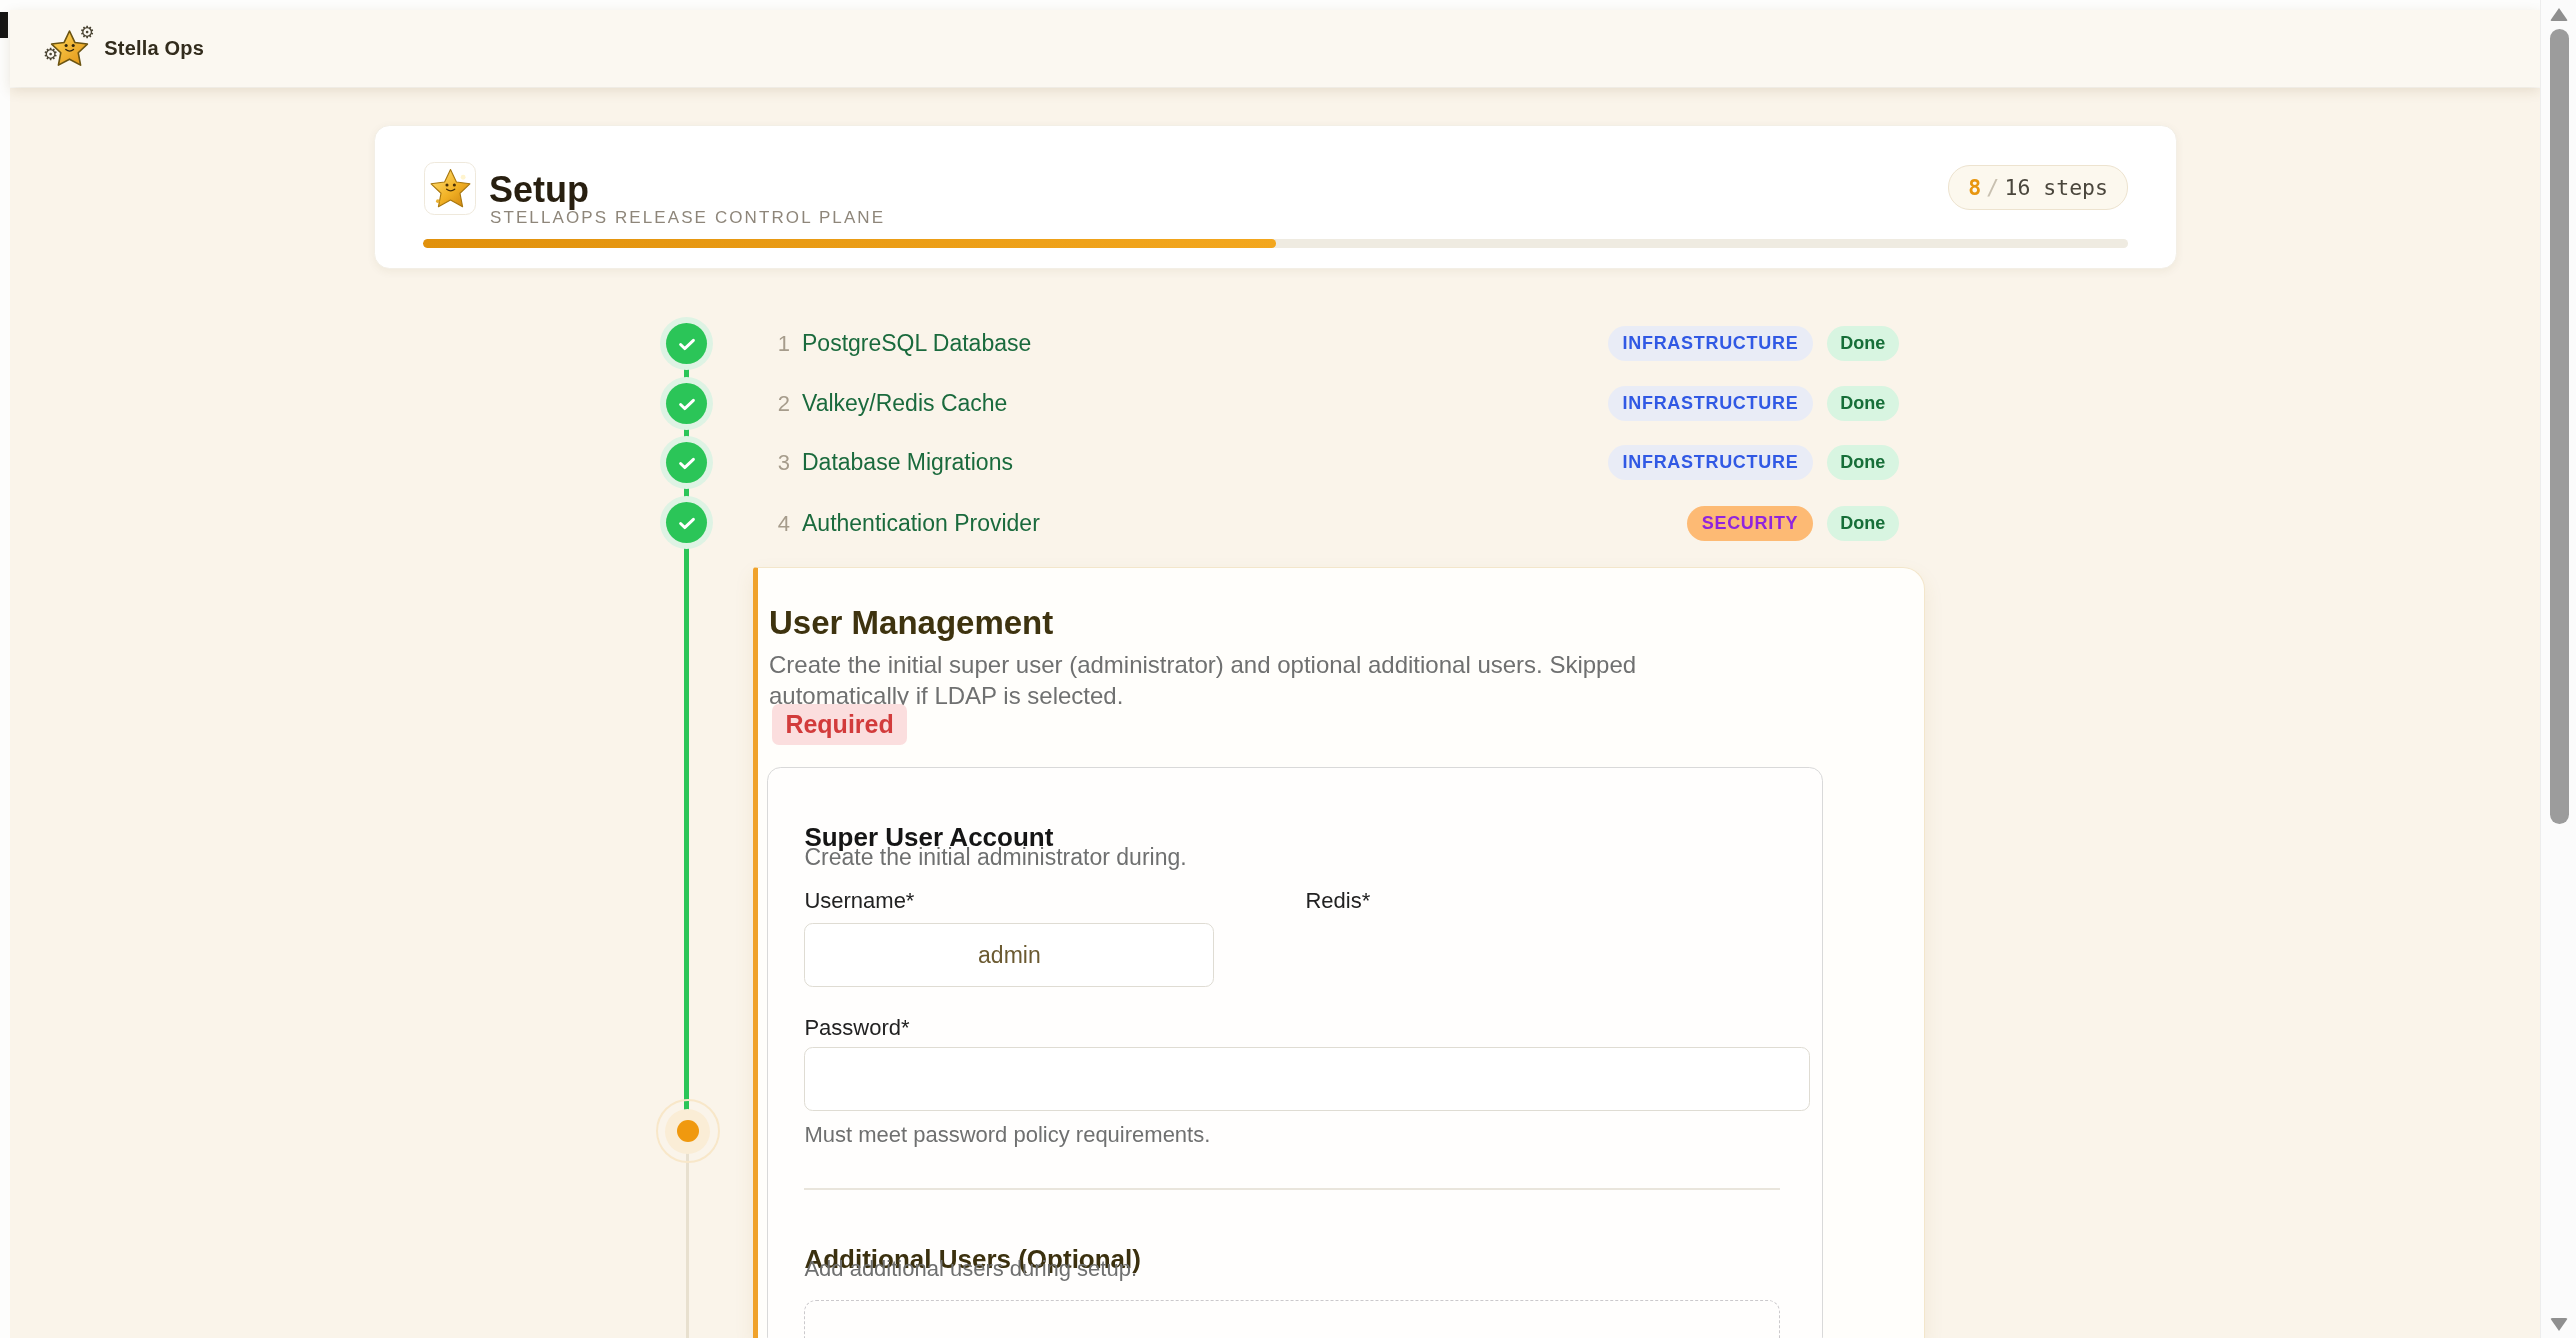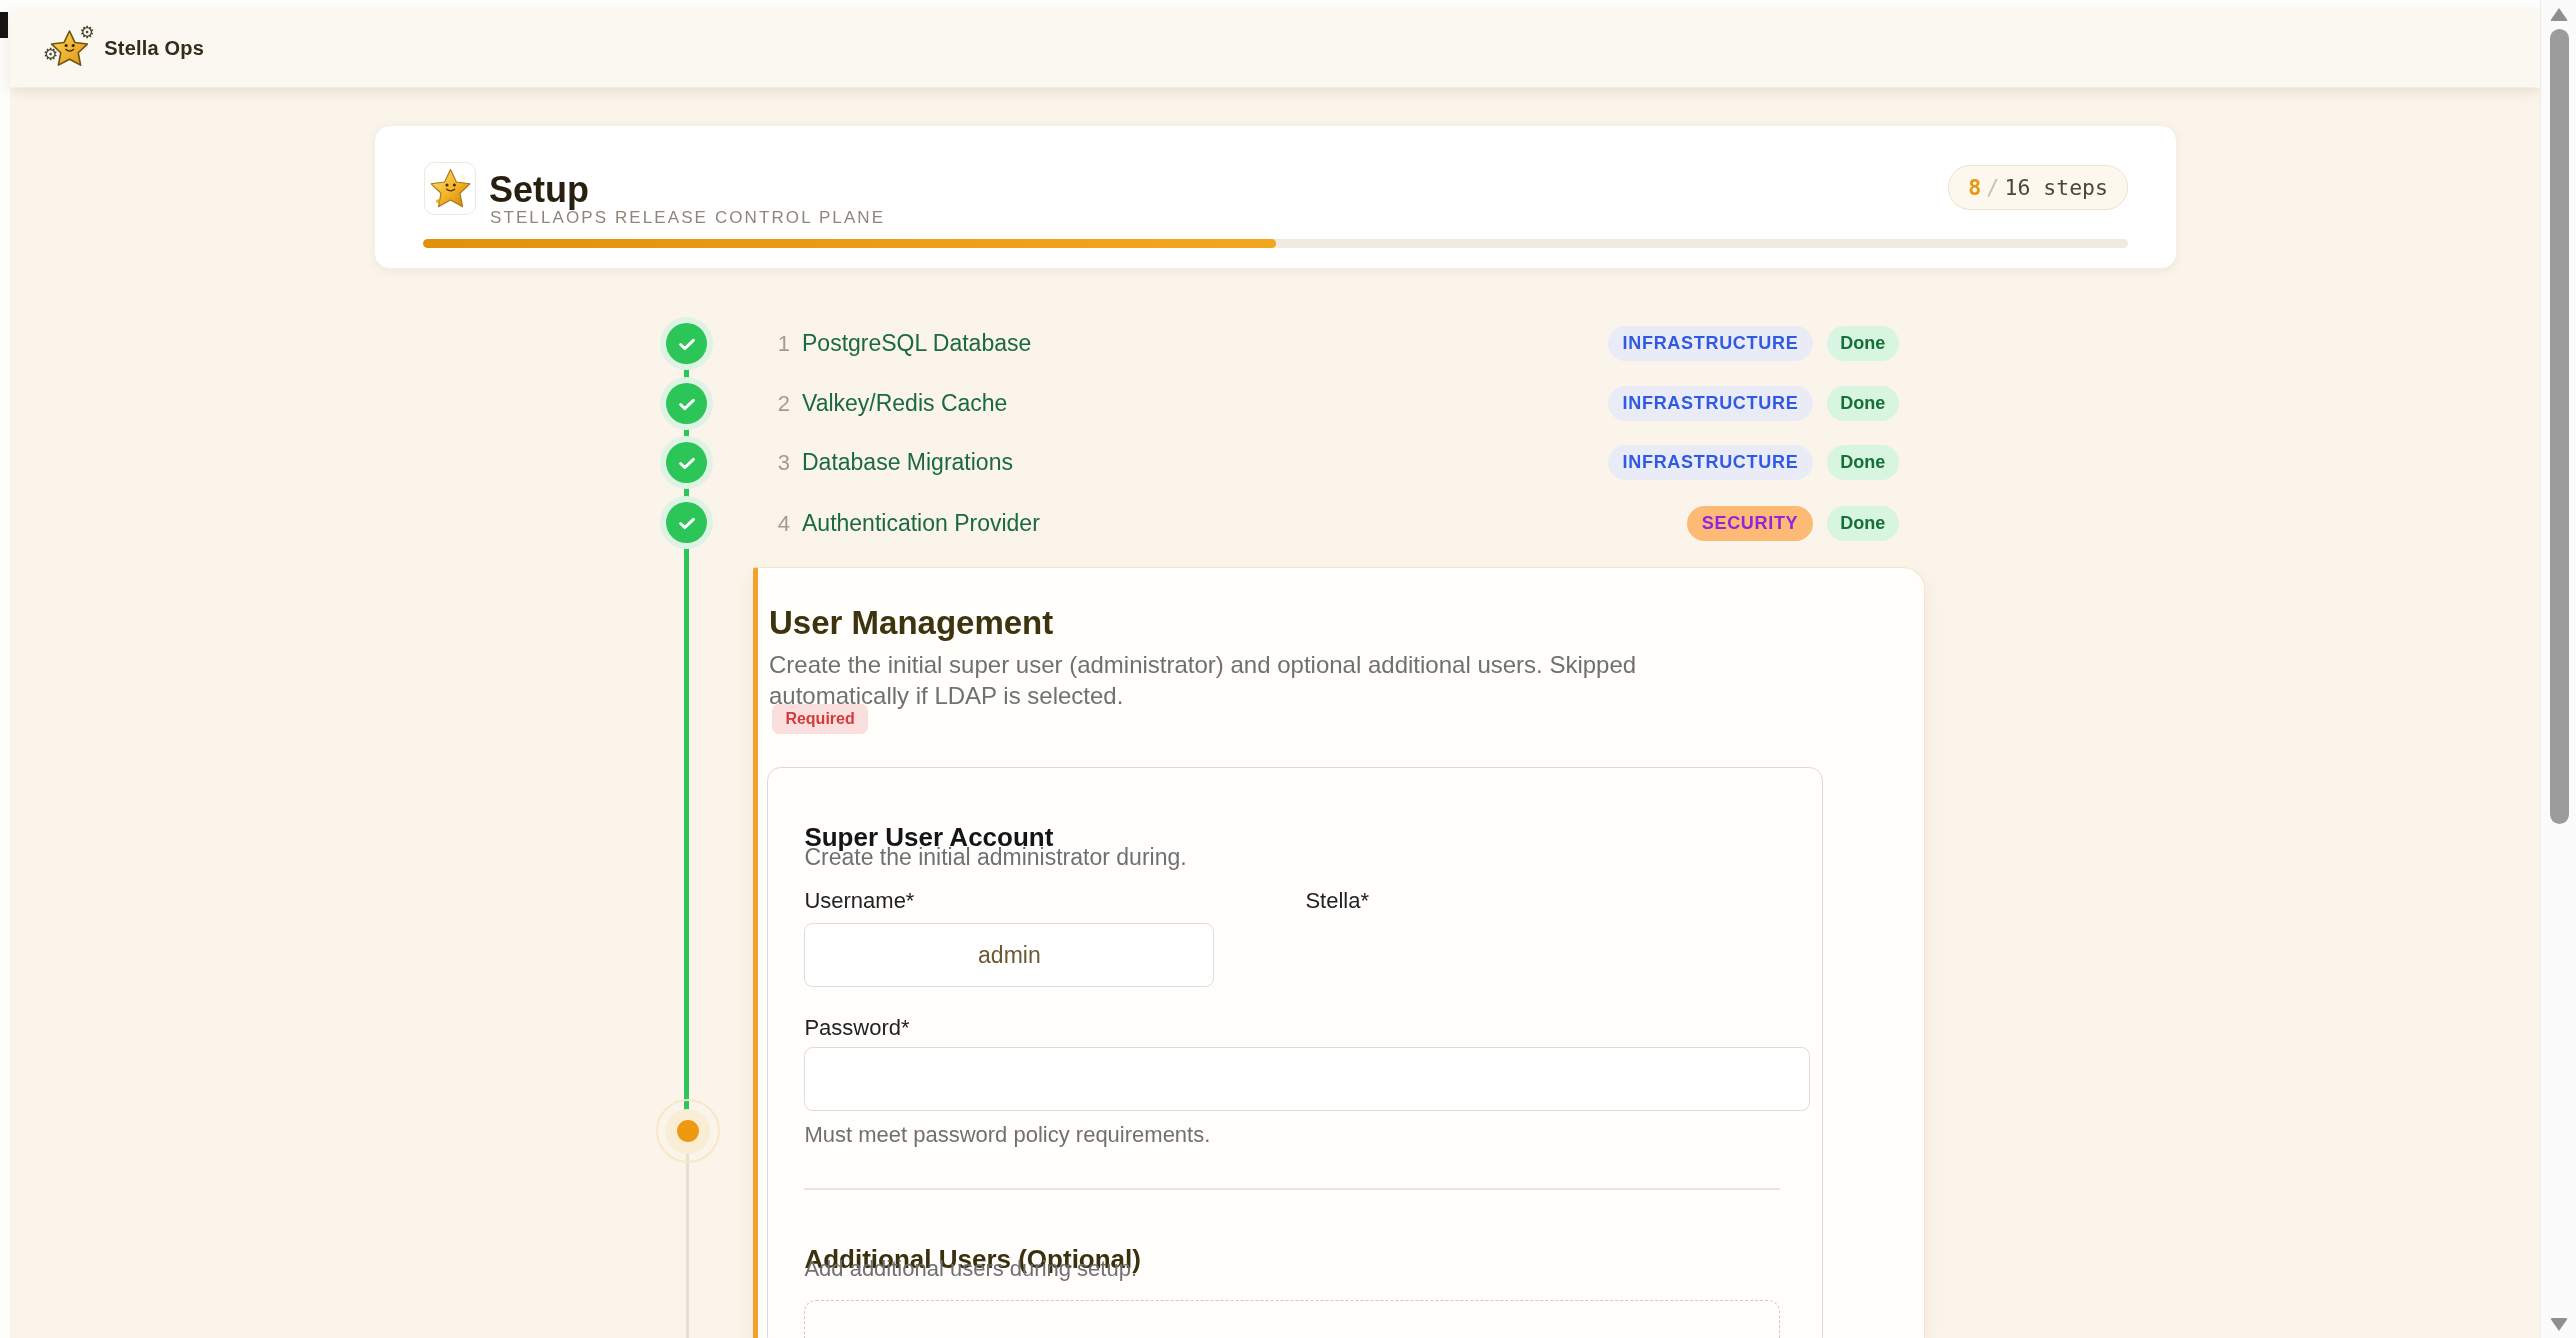--- a/index.html
+++ b/index.html
@@ -58,21 +58,21 @@
   .cat-infra{color:#3159E4;background:#E9ECF6;}
   .cat-security{color:#9025DD;background:#fdba74;}
   .badge.done{font-size:18px;padding:6.9px 13.7px;color:#166E38;background:#D8F5E1;}
 
   
   .um-panel{position:absolute;left:753px;top:567px;width:1172px;height:772px;background:#FFFEFB;
             border:0.9px solid #F3E6CB;border-left:5.2px solid #F0A22B;border-bottom:none;
             border-radius:3.4px 22px 0 0;box-shadow:0 8.6px 19px rgba(170,130,50,.10);z-index:2;padding-left:24px;}
   .um-title{position:absolute;left:11px;top:8.6px;font-size:33px;font-weight:700;color:#3E330F;}
   .um-desc{position:absolute;left:11px;top:57px;width:1000px;font-size:24px;line-height:31px;color:#6F7070;}
-  .req-badge{position:absolute;left:13.7px;top:136px;font-size:16px;font-weight:600;color:#D23B3B;background:#FBDEDE;
+  .req-badge{position:absolute;left:13.7px;top:136px;font-size:25px;font-weight:600;color:#D23B3B;background:#FBDEDE;
              padding:6px 13.7px;border-radius:6.9px;}
 
   
   .su-card{position:absolute;left:9.4px;top:199px;width:1056px;height:584px;background:#FFFEFD;
            border:1.3px solid #D9D9D9;border-radius:13.7px;}
   .su-title{position:absolute;left:36px;top:27.5px;font-size:26px;font-weight:700;color:#151515;}
   .su-sub{position:absolute;left:36px;top:76px;font-size:23px;color:#6F7070;}
   .fld-label{position:absolute;font-size:22px;color:#222222;}
   .lbl-username{left:36px;top:120px;}
   .lbl-email{left:537px;top:120px;}
@@ -231,21 +231,21 @@
   <section class="um-panel">
     <h2 class="um-title">User Management</h2>
     <p class="um-desc">Create the initial super user (administrator) and optional additional users. Skipped automatically if LDAP is selected.</p>
     <span class="req-badge">Required</span>
 
     <div class="su-card">
       <h3 class="su-title">Super User Account</h3>
       <div class="su-sub">Create the initial administrator during.</div>
 
       <label class="fld-label lbl-username">Username*</label>
-      <label class="fld-label lbl-email">Stella*</label>
+      <label class="fld-label lbl-email">Redis*</label>
       <input class="txt-input in-username" type="text" value="admin" style="">
 
       <label class="fld-label lbl-password">Password*</label>
       <input class="txt-input in-password" type="password" value="" style="">
       <div class="pw-hint">Must meet password policy requirements.</div>
 
       <div class="su-divider"></div>
 
       <h3 class="au-title">Additional Users (Optional)</h3>
       <div class="au-sub">Add additional users during setup.</div>

